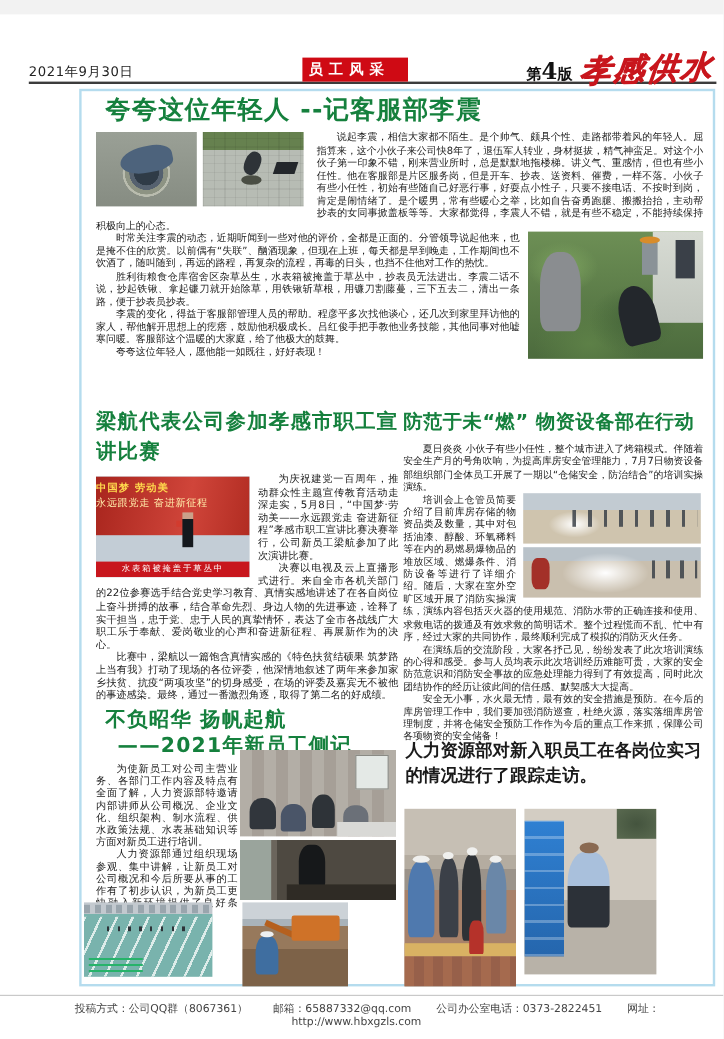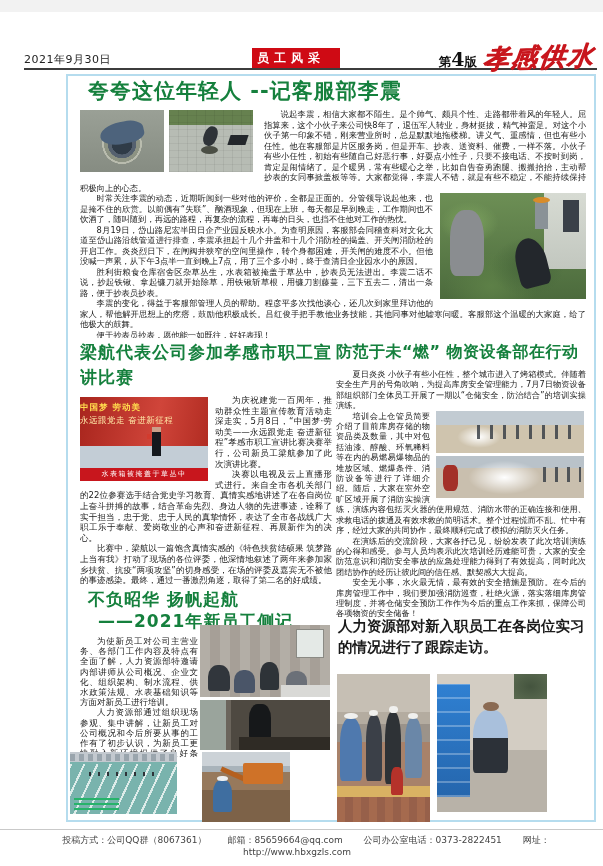--- a/index.html
+++ b/index.html
@@ -184,24 +184,23 @@
     </div>
     <p>说起李震，相信大家都不陌生。是个帅气、颇具个性、走路都带着风的年轻人。屈指算来，这个小伙子来公司快8年了，退伍军人转业，身材挺拔，精气神蛮足。对这个小伙子第一印象不错，刚来营业所时，总是默默地拖楼梯。讲义气、重感情，但也有些小任性。他在客服部是片区服务岗，但是开车、抄表、送资料、催费，一样不落。小伙子有些小任性，初始有些随自己好恶行事，好耍点小性子，只要不接电话、不按时到岗，肯定是闹情绪了。是个暖男，常有些暖心之举，比如自告奋勇跑腿、搬搬抬抬，主动帮抄表的女同事掀盖板等等。大家都觉得，李震人不错，就是有些不稳定，不能持续保持积极向上的心态。</p>
     <div class="ph ph-veg veg">
       <div class="wall"></div>
       <div class="win"></div>
       <div class="figgray"></div>
       <div class="figdark"></div>
       <div class="fighat"></div>
     </div>
     <p>时常关注李震的动态，近期听闻到一些对他的评价，全都是正面的。分管领导说起他来，也是掩不住的欣赏。以前偶有“失联”、酗酒现象，但现在上班，每天都是早到晚走，工作期间也不饮酒了，随叫随到，再远的路程，再复杂的流程，再毒的日头，也挡不住他对工作的热忱。</p>
-    <p>8月19日，岱山路尼宏半田日企产业园反映水小。为查明原因，客服部会同稽查科对文化大道至岱山路沿线管道进行排查，李震承担起十几个井盖和十几个消防栓的揭盖、开关闸消防栓的开启工作。炎炎烈日下，在闸阀井狭窄的空间里操作，转个身都困难，开关闸的难度不小。但他没喊一声累，从下午3点半一直到晚上7点，用了三个多小时，终于查清日企业园水小的原因。</p>
     <p>胜利街粮食仓库宿舍区杂草丛生，水表箱被掩盖于草丛中，抄表员无法进出。李震二话不说，抄起铁锹、拿起镰刀就开始除草，用铁锹斩草根，用镰刀割藤蔓，三下五去二，清出一条路，便于抄表员抄表。</p>
     <p>李震的变化，得益于客服部管理人员的帮助。程彦平多次找他谈心，还几次到家里拜访他的家人，帮他解开思想上的疙瘩，鼓励他积极成长。吕红俊手把手教他业务技能，其他同事对他嘘寒问暖。客服部这个温暖的大家庭，给了他极大的鼓舞。</p>
-    <p>便于抄表员抄表，愿他能一如既往，好好表现！</p>
+    <p>夸夸这位年轻人，愿他能一如既往，好好表现！</p>
   </div>
 
   <div class="art" id="a2">
     <h2>梁航代表公司参加孝感市职工宣讲比赛</h2>
     <div class="ph ph-banner banner">
       <div class="bt">
         <p class="bl1">中国梦 劳动美</p>
         <p class="bl2">永远跟党走 奋进新征程</p>
       </div>
       <div class="speaker"></div>
@@ -275,19 +274,19 @@
   </div>
   <div class="ph ph-meter abs" style="left:437px;top:662px">
     <div class="panel"></div>
     <div class="tree"></div>
     <div class="figm"></div>
   </div>
 
   <div class="frule"></div>
   <div class="footer">
     <span>投稿方式：公司QQ群（8067361）</span>
-    <span>邮箱：85659664@qq.com</span>
+    <span>邮箱：65887332@qq.com</span>
     <span>公司办公室电话：0373-2822451</span>
     <span>网址：http://www.hbxgzls.com</span>
   </div>
   <div class="bstrip"></div>
 
 </div>
 
 </body></html>

